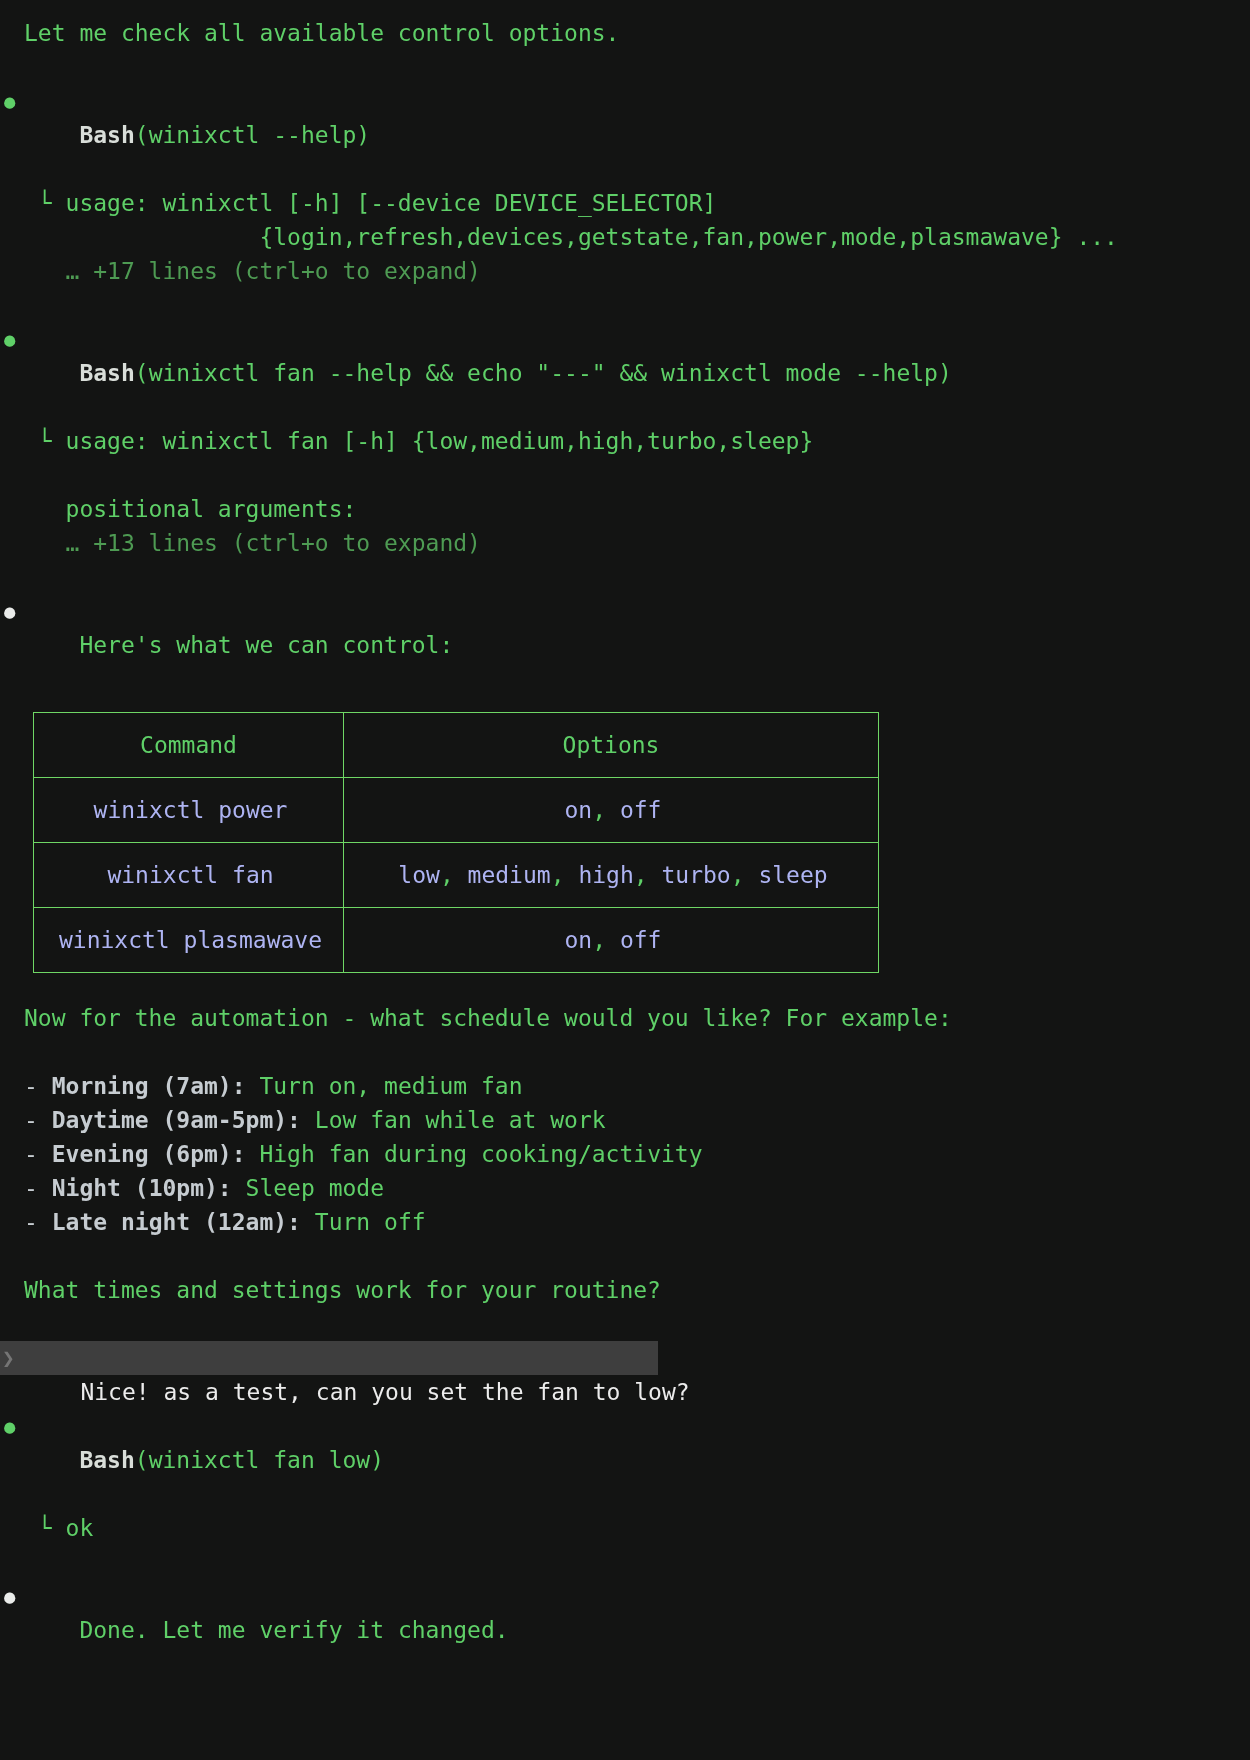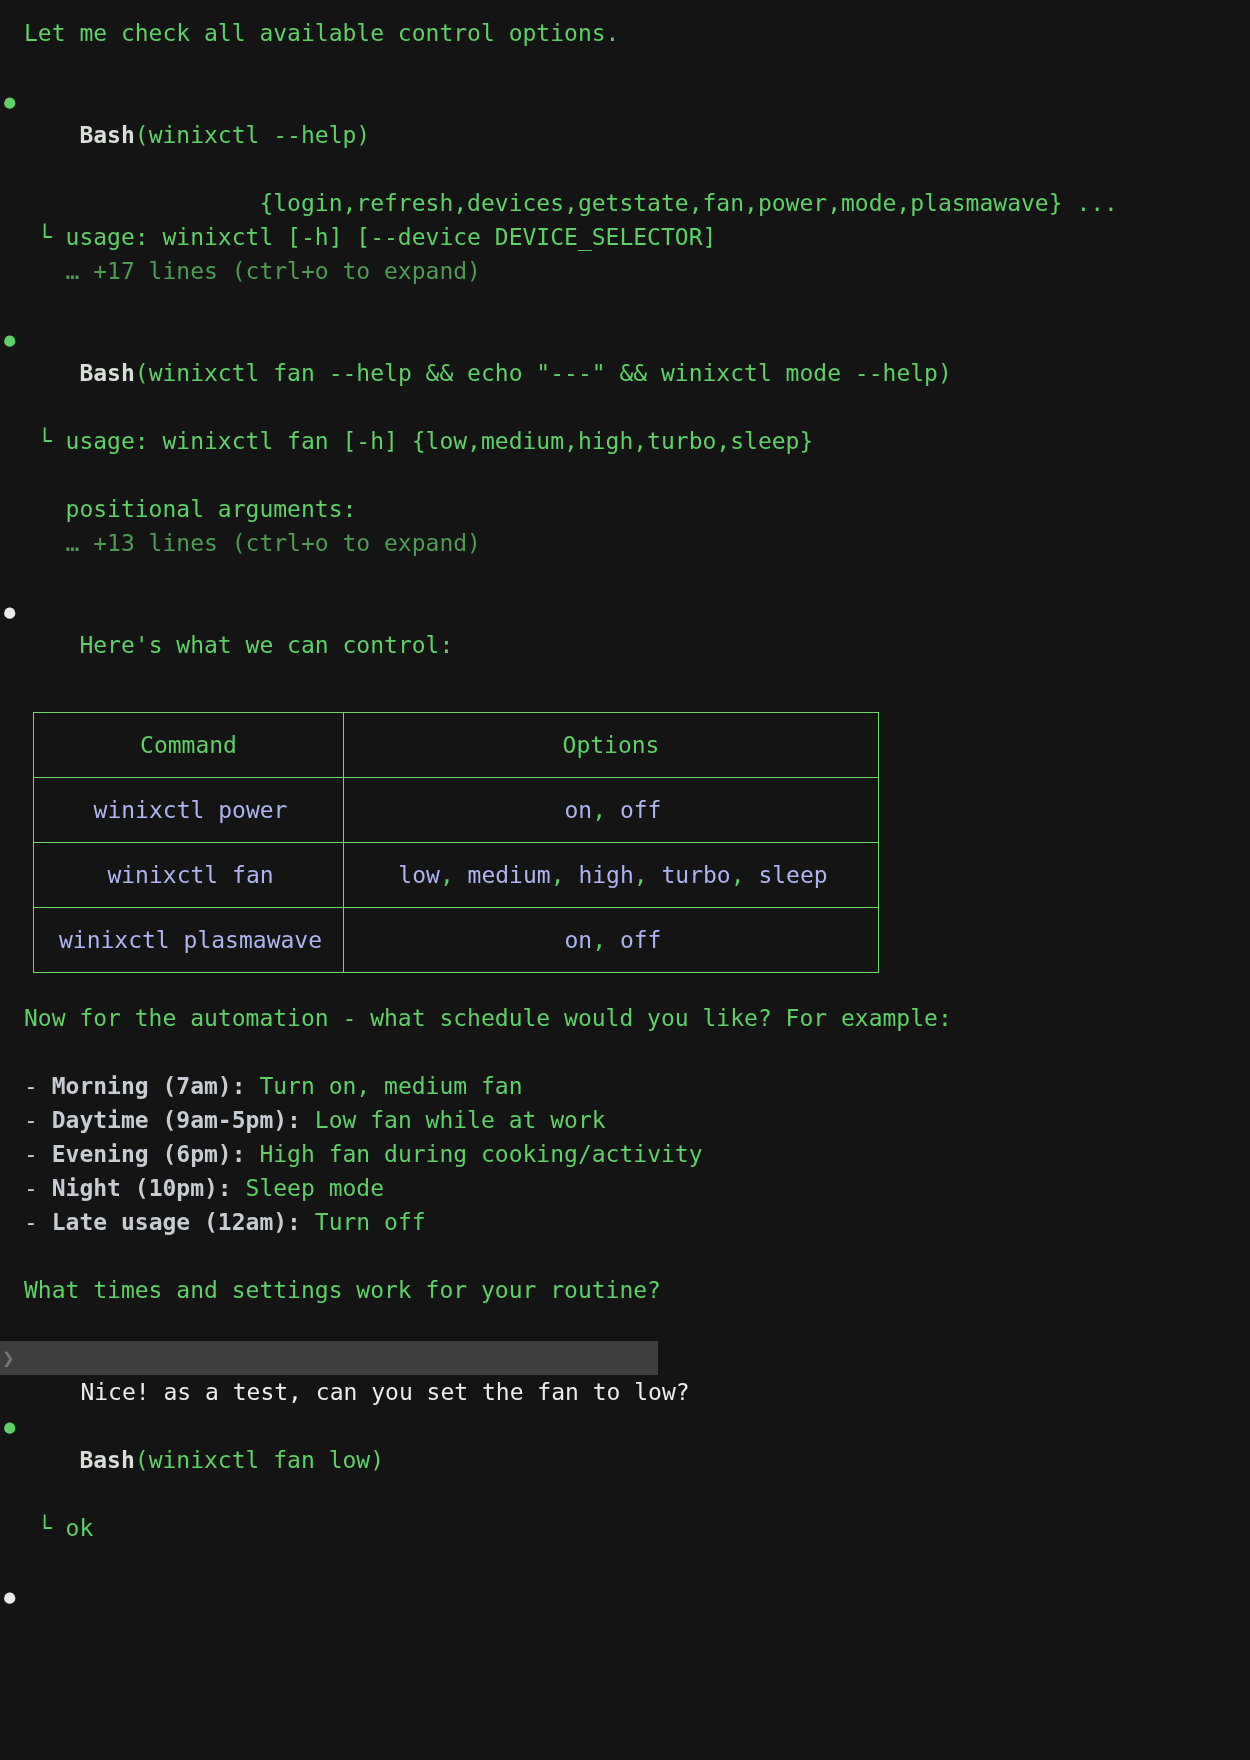--- a/index.html
+++ b/index.html
@@ -68,22 +68,22 @@
 <body>
 
 <div class="term">
 
   <div class="line green">Let me check all available control options.</div>
   <div class="gap"></div>
 
   <div class="line">
     <span class="bullet g">●</span><span class="toolname">Bash</span><span class="green">(winixctl --help)</span>
   </div>
+  <div class="line green"> └ usage: winixctl [-h] [--device DEVICE_SELECTOR]</div>
   <div class="line green">                 {login,refresh,devices,getstate,fan,power,mode,plasmawave} ...</div>
-  <div class="line green"> └ usage: winixctl [-h] [--device DEVICE_SELECTOR]</div>
   <div class="line dim">   … +17 lines (ctrl+o to expand)</div>
   <div class="gap"></div>
 
   <div class="line">
     <span class="bullet g">●</span><span class="toolname">Bash</span><span class="green">(winixctl fan --help &amp;&amp; echo "---" &amp;&amp; winixctl mode --help)</span>
   </div>
   <div class="line green"> └ usage: winixctl fan [-h] {low,medium,high,turbo,sleep}</div>
   <div class="gap"></div>
   <div class="line green">   positional arguments:</div>
   <div class="line dim">   … +13 lines (ctrl+o to expand)</div>
@@ -114,35 +114,35 @@
   </tbody>
     </table>
 
   <div class="line green">Now for the automation - what schedule would you like? For example:</div>
   <div class="gap"></div>
 
   <div class="line"><span class="graydash">- </span><span class="boldgray">Morning (7am):</span><span class="green"> Turn on, medium fan</span></div>
   <div class="line"><span class="graydash">- </span><span class="boldgray">Daytime (9am-5pm):</span><span class="green"> Low fan while at work</span></div>
   <div class="line"><span class="graydash">- </span><span class="boldgray">Evening (6pm):</span><span class="green"> High fan during cooking/activity</span></div>
   <div class="line"><span class="graydash">- </span><span class="boldgray">Night (10pm):</span><span class="green"> Sleep mode</span></div>
-  <div class="line"><span class="graydash">- </span><span class="boldgray">Late usage (12am):</span><span class="green"> Turn off</span></div>
+  <div class="line"><span class="graydash">- </span><span class="boldgray">Late night (12am):</span><span class="green"> Turn off</span></div>
   <div class="gap"></div>
 
   <div class="line green">What times and settings work for your routine?</div>
   <div class="gap"></div>
 
   <div class="userband">
     <span class="prompt">❯</span><span>Nice! as a test, can you set the fan to low?</span>
   </div>
   <div class="gap"></div>
 
   <div class="line">
     <span class="bullet g">●</span><span class="toolname">Bash</span><span class="green">(winixctl fan low)</span>
   </div>
   <div class="line green"> └ ok</div>
   <div class="gap"></div>
 
   <div class="line">
-    <span class="bullet w">●</span>
+    <span class="bullet w">●</span><span class="green">Done. Let me verify it changed.</span>
   </div>
   <div class="gap"></div>
 
 </div>
 
 </body></html>

